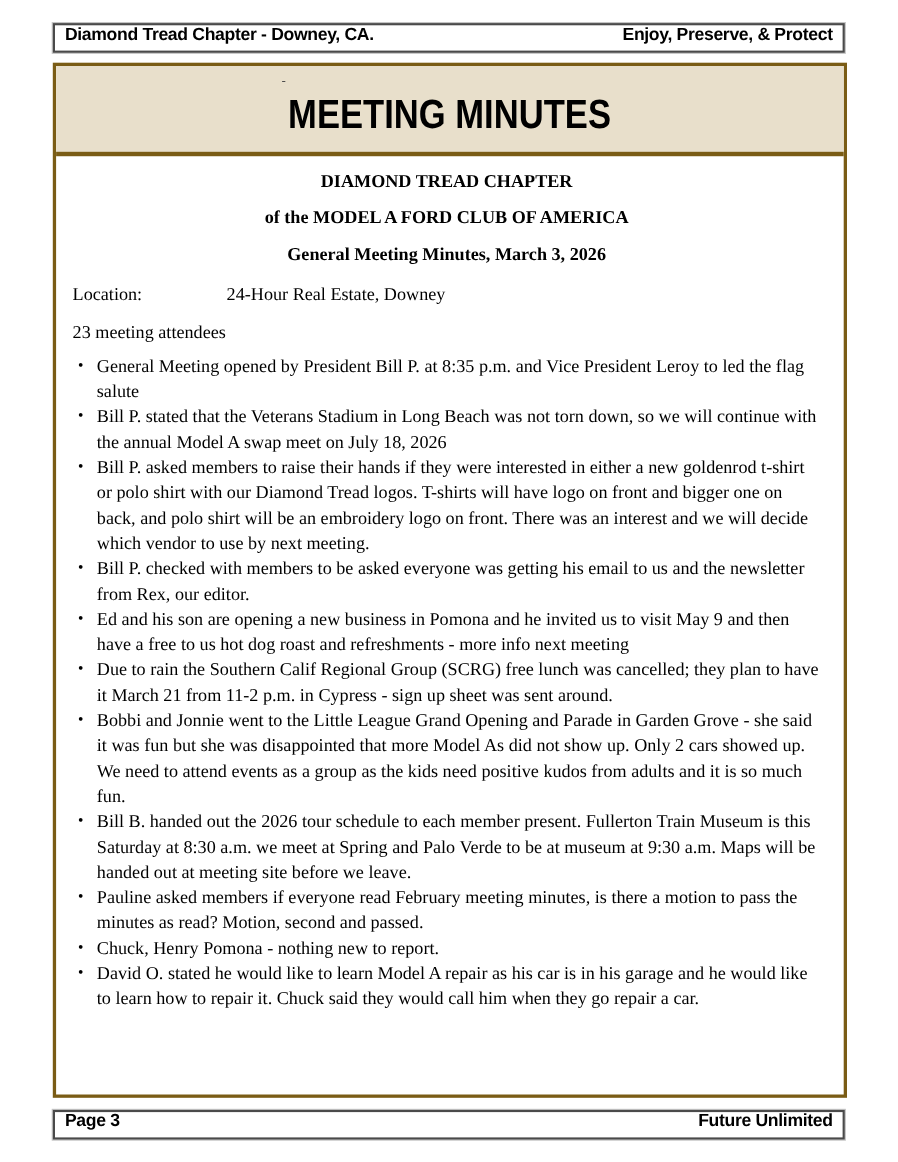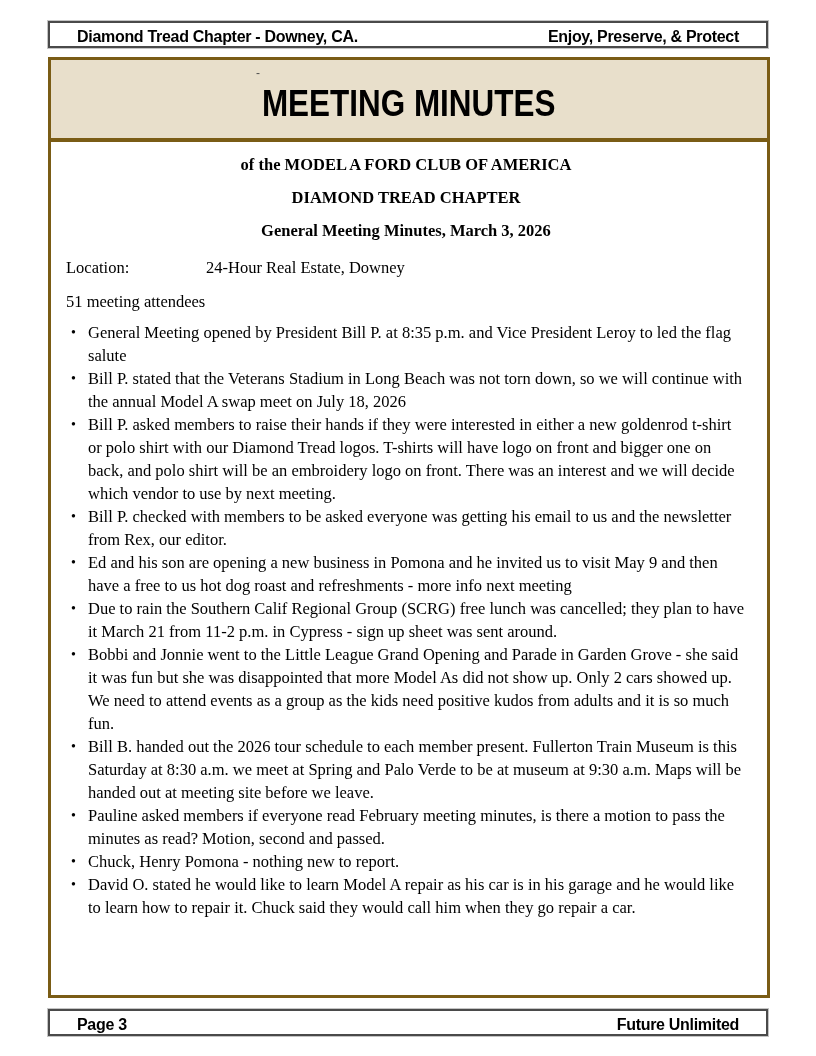--- a/index.html
+++ b/index.html
@@ -11,22 +11,22 @@
     position:relative;
     overflow:hidden;
   }
   
   .bar {
     position:absolute; left:48px; width:720px;
     background:#ffffff;
     border:2px solid #4a4a4a;
     box-shadow:0 0 0 1px #c4c4c4;
     box-sizing:border-box;
-    display:flex; align-items:flex-end;
-    padding:0 27px;
+    display:flex; align-items:flex-start;
+    padding:0 9px;
     font-family:"Liberation Sans", sans-serif;
     font-weight:bold; font-size:16px;
     letter-spacing:-0.3px;
     white-space:nowrap;
   }
   .header-bar { top:21px; height:27px; justify-content:space-between; }
   .footer-bar { top:1009px; height:27px; }
   .footer-left  { flex:1; text-align:left; }
   .footer-center{ flex:0 0 auto; text-align:center; }
   .footer-right { flex:1; text-align:right; }
@@ -98,29 +98,29 @@
 </div>
 
 <div class="main-box">
 
   <div class="banner">
     <span class="stray-mark">-</span>
     <h1 class="banner-title">MEETING MINUTES</h1>
   </div>
 
   <div class="content">
+    <h2 class="heading">DIAMOND TREAD CHAPTER</h2>
     <h2 class="heading">of the MODEL A FORD CLUB OF AMERICA</h2>
-    <h2 class="heading">DIAMOND TREAD CHAPTER</h2>
     <h2 class="heading">General Meeting Minutes, March 3, 2026</h2>
 
     <div class="location-row">
       <span class="location-label">Location:</span><span>24-Hour Real Estate, Downey</span>
     </div>
 
-    <div class="attendees">51 meeting attendees</div>
+    <div class="attendees">23 meeting attendees</div>
 
     <ul class="minutes-list">
       <li>General Meeting opened by President Bill P. at 8:35 p.m. and Vice President Leroy to led the flag salute</li>
       <li>Bill P. stated that the Veterans Stadium in Long Beach was not torn down, so we will continue with the annual Model A swap meet on July 18, 2026</li>
       <li>Bill P. asked members to raise their hands if they were interested in either a new goldenrod t-shirt or polo shirt with our Diamond Tread logos. T-shirts will have logo on front and bigger one on back, and polo shirt will be an embroidery logo on front. There was an interest and we will decide which vendor to use by next meeting.</li>
       <li>Bill P. checked with members to be asked everyone was getting his email to us and the newsletter from Rex, our editor.</li>
       <li>Ed and his son are opening a new business in Pomona and he invited us to visit May 9 and then have a free to us hot dog roast and refreshments - more info next meeting</li>
       <li>Due to rain the Southern Calif Regional Group (SCRG) free lunch was cancelled; they plan to have it March 21 from 11-2 p.m. in Cypress - sign up sheet was sent around.</li>
       <li>Bobbi and Jonnie went to the Little League Grand Opening and Parade in Garden Grove - she said it was fun but she was disappointed that more Model As did not show up. Only 2 cars showed up.  We need to attend events as a group as the kids need positive kudos from adults and it is so much fun.</li>
       <li>Bill B. handed out the 2026 tour schedule to each member present. Fullerton Train Museum is this Saturday at 8:30 a.m. we meet at Spring and Palo Verde to be at museum at 9:30 a.m. Maps will be handed out at meeting site before we leave.</li>

